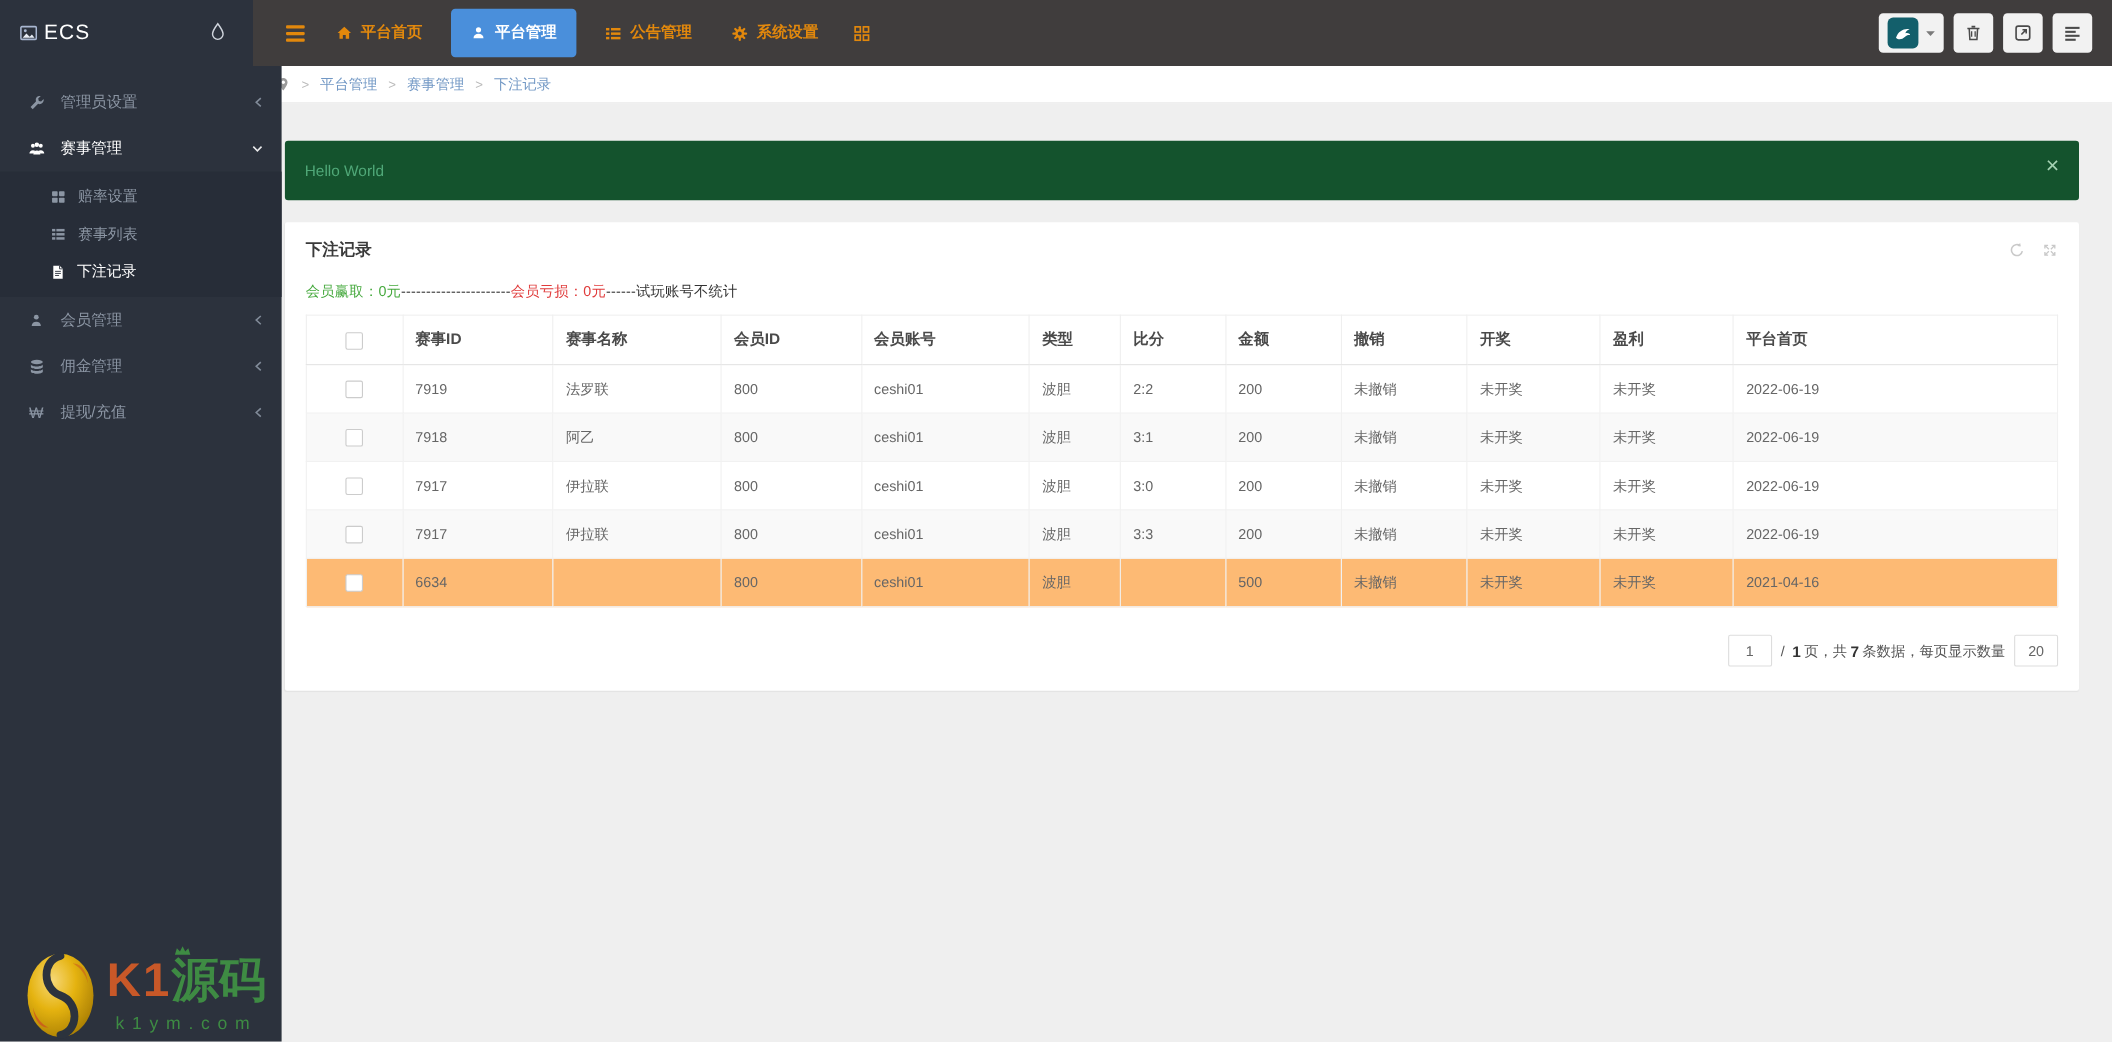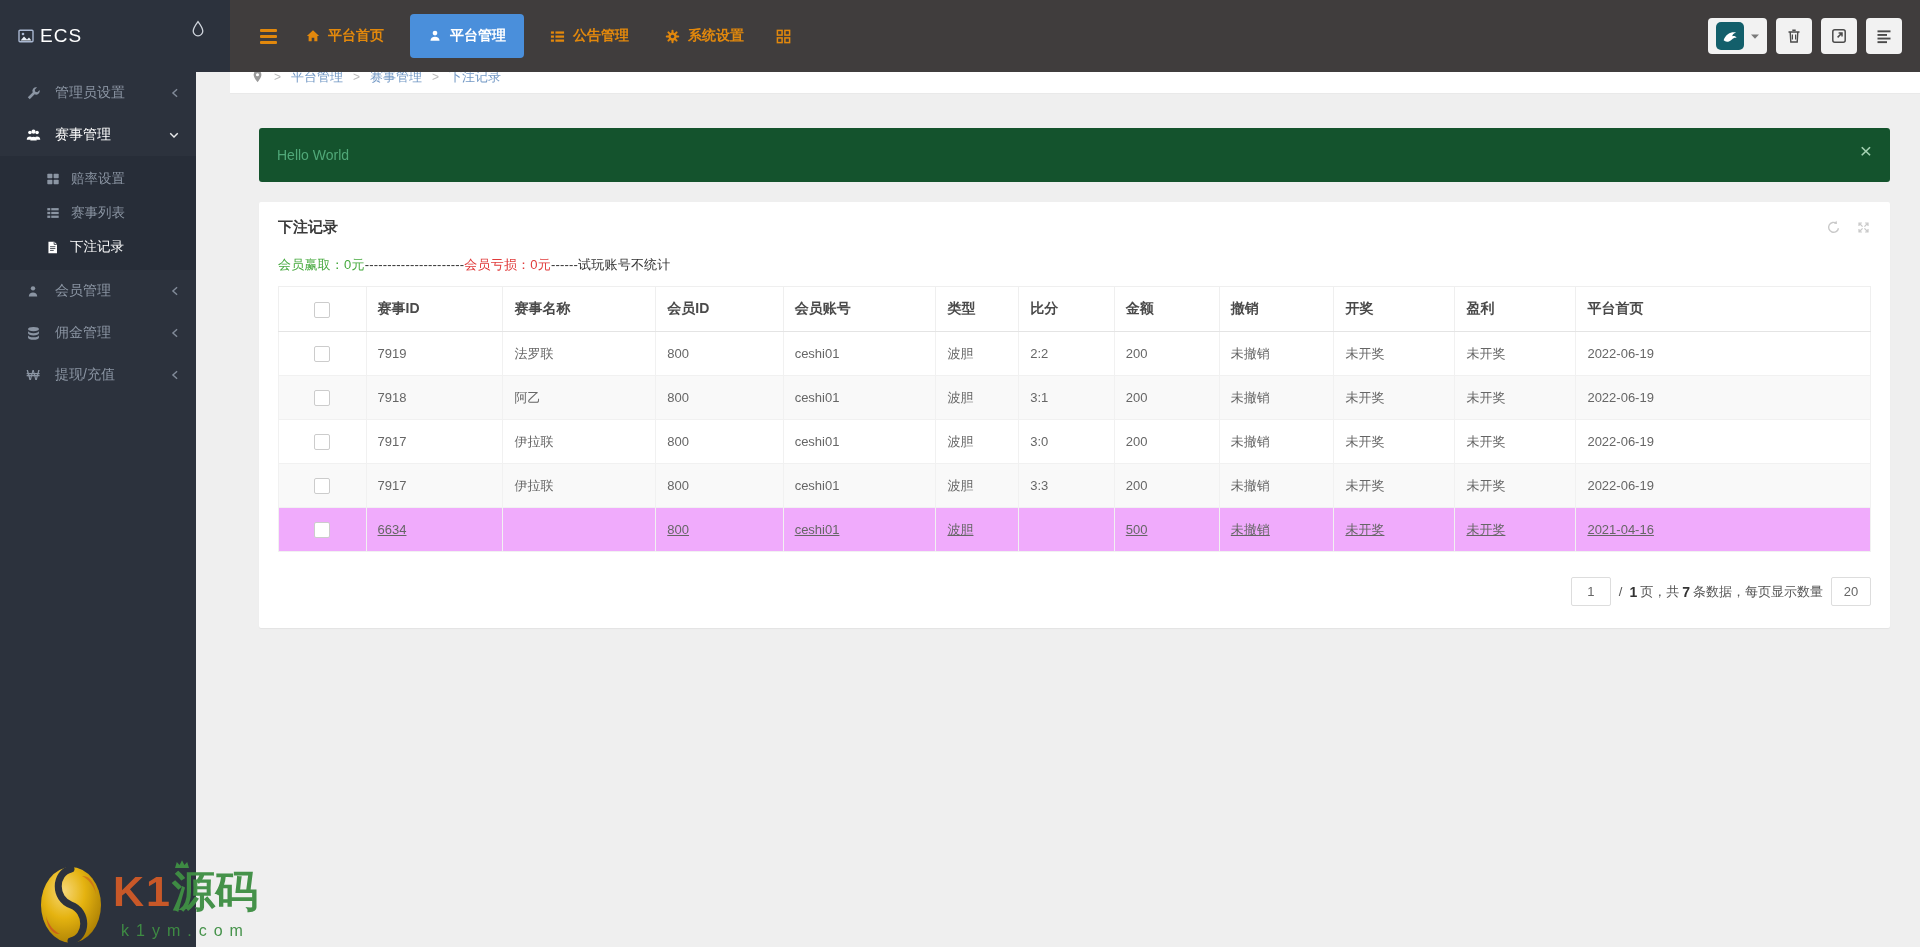--- a/index.html
+++ b/index.html
@@ -1,38 +1,38 @@
 <!DOCTYPE html>
 <html><head>
 <meta charset="utf-8">
 <style>
   * { margin:0; padding:0; box-sizing:border-box; }
   html,body { width:1920px; height:947px; overflow:hidden; }
   body { font-family:"Liberation Sans","DejaVu Sans",sans-serif; background:#efefef; position:relative; color:#333; }
   svg { display:block; }
 
   
-  .navbar { position:absolute; top:0; left:0; right:0; height:72px; background:#403d3d; display:flex; z-index:10; }
+  .navbar { position:absolute; top:0; left:0; right:0; height:60px; background:#403d3d; display:flex; z-index:10; }
   .brand { width:230px; background:#2c323d; color:#fff; display:flex; align-items:center; padding:0 18px; font-size:19px; position:relative; flex:none; }
   .brand-text { margin-left:6px; letter-spacing:1px; }
   .droplet { position:absolute; right:24px; top:20px; color:#cfd4dc; }
   .nav-main { flex:1; display:flex; align-items:center; padding-left:18px; }
   .hamburger { width:40px; height:60px; display:flex; flex-direction:column; justify-content:center; gap:3px; align-items:center; cursor:pointer; }
   .hamburger i { display:block; width:17px; height:3px; background:#e2880c; border-radius:1px; }
   .nav-item { display:flex; align-items:center; gap:8px; color:#e2880c; font-size:14px; font-weight:bold; padding:0 18px; height:60px; cursor:pointer; }
   .nav-item.active { background:#4a8fdb; color:#fff; height:44px; align-self:center; border-radius:4px; margin:0 8px; }
   .nav-grid { padding:0 14px; color:#e2880c; cursor:pointer; }
   .nav-right { margin-left:auto; display:flex; gap:9px; align-items:center; padding-right:18px; }
   .tool-btn { height:36px; min-width:36px; background:#f2f2f2; border:none; border-radius:4px; display:flex; align-items:center; justify-content:center; color:#4b4b4b; cursor:pointer; }
   .skin-btn { padding:0 8px; gap:7px; }
   .skin-swatch { width:28px; height:28px; background:#135f6b; border-radius:5px; display:flex; align-items:center; justify-content:center; }
   .caret { color:#7a7a7a; }
 
   
-  .sidebar { position:absolute; top:60px; left:0; width:196px; bottom:0; background:#2c323d; padding-top:12px; z-index:5; }
+  .sidebar { position:absolute; top:60px; left:0; width:256px; bottom:0; background:#2c323d; padding-top:12px; z-index:5; }
   .side-item { height:42px; display:flex; align-items:center; padding:0 16px 0 24px; color:#8b95a3; font-size:14px; gap:13px; cursor:pointer; }
   .side-item .icn { width:18px; display:flex; justify-content:center; flex:none; }
   .side-item .chev { margin-left:auto; opacity:.9; }
   .side-item.parent-active { color:#fff; }
   .submenu { background:#272d38; padding:6px 0; }
   .sub-item { height:34px; display:flex; align-items:center; padding:0 16px 0 46px; gap:11px; color:#8b95a3; font-size:13.5px; cursor:pointer; }
   .sub-item.active { color:#fff; }
   .won-glyph { font-size:14px; line-height:1; }
 
   
@@ -60,32 +60,32 @@
   .dropdown-btn { height:32px; padding:0 12px; background:#fbfbfb; border:1px solid #d9d9d9; font-size:13px; font-weight:bold; color:#333; display:flex; align-items:center; gap:7px; border-radius:2px 0 0 2px; cursor:pointer; font-family:inherit; }
   .dropdown-btn .caret { color:#555; }
   .search-input { height:32px; width:143px; border:1px solid #d9d9d9; border-left:none; padding:0 10px; font-size:13px; color:#333; border-radius:0 2px 2px 0; outline:none; font-family:inherit; }
   .search-input::placeholder { color:#c2c6cc; }
   .export-btn { height:32px; padding:0 15px; background:#f4f4f4; border:1px solid #d9d9d9; font-size:13px; font-weight:bold; color:#333; margin-left:23px; border-radius:2px; cursor:pointer; font-family:inherit; }
 
   table.bet { width:100%; border-collapse:collapse; font-size:13px; color:#666; table-layout:fixed; }
   .bet th { font-size:14px; color:#4a4a4a; font-weight:bold; text-align:left; height:45px; padding:0 11px; border:1px solid #efefef; border-bottom:1px solid #e4e4e4; background:#fff; }
   .bet td { height:44px; padding:0 11px; border:1px solid #f1f1f1; background:#fff; }
   .bet tr.stripe td { background:#f9f9f9; }
-  .bet tr.warning td { background:#f0abfc;text-decoration:underline; }
+  .bet tr.warning td { background:#fdba74; }
   .bet .col-check { text-align:center; }
   .bet input[type=checkbox] { appearance:none; -webkit-appearance:none; width:16px; height:16px; border:1px solid #ccc; border-radius:2px; background:#fff; vertical-align:middle; cursor:pointer; }
 
   .pager { display:flex; justify-content:flex-end; align-items:center; margin-top:25px; font-size:13px; color:#555; }
   .pager input { width:40px; height:29px; border:1px solid #ddd; text-align:center; color:#666; font-size:13px; border-radius:2px; outline:none; font-family:inherit; }
   .pager .txt { margin:0 4px 0 8px; }
   .pager b { color:#333; margin:0 3px; font-size:14px; }
   .pager .pp { margin-right:8px; }
 
   
-  .watermark { position:absolute; left:40px; bottom:3px; display:flex; align-items:center; gap:11px; z-index:20; opacity:.96; }
+  .watermark { position:absolute; left:24px; bottom:3px; display:flex; align-items:center; gap:11px; z-index:20; opacity:.96; }
   .wm-text { display:flex; flex-direction:column; }
   .wm-row { font-size:43px; font-weight:bold; line-height:1; display:flex; align-items:flex-end; position:relative; }
   .wm-k1 { color:#cf5a28; letter-spacing:2px; }
   .wm-ym { color:#3f8f44; position:relative; }
   .wm-crown { position:absolute; top:-11px; left:2px; }
   .wm-domain { color:#3f8f44; font-size:16px; letter-spacing:7px; margin-top:9px;text-align:center; }
 </style>
 </head>
 <body>
 

